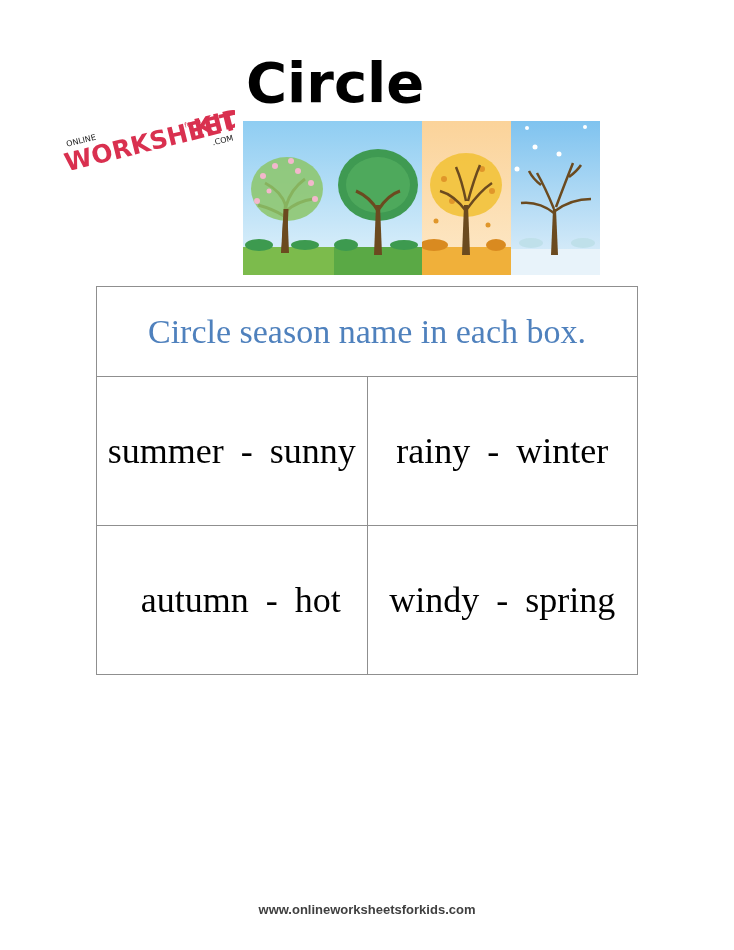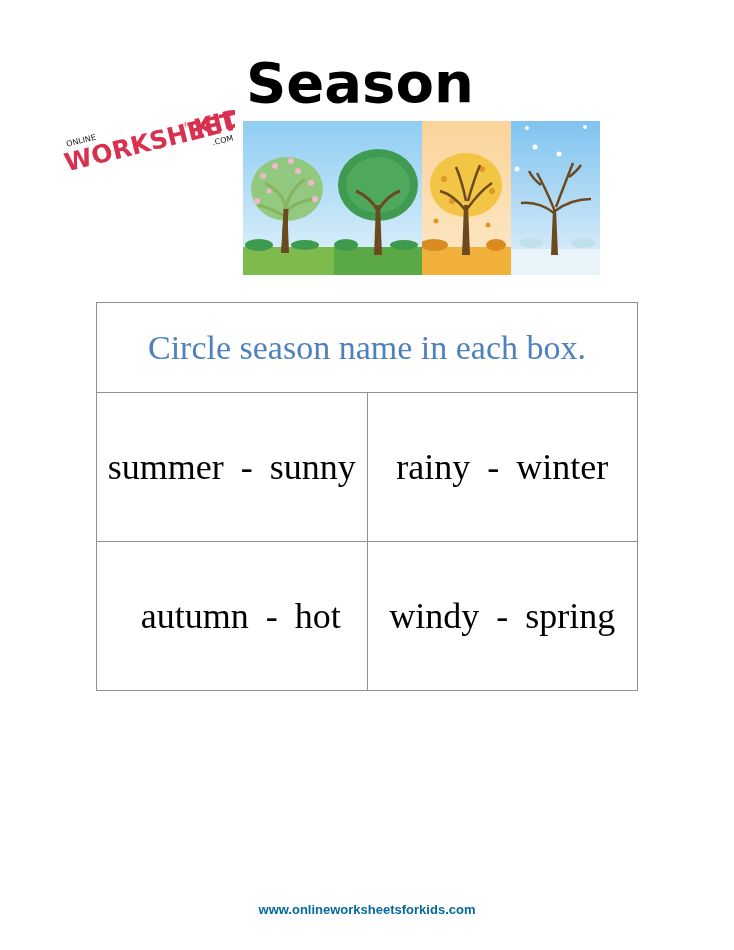--- a/index.html
+++ b/index.html
@@ -1,42 +1,42 @@
 <!DOCTYPE html>
 <html><head>
 <meta charset="utf-8">
 <style>
   html, body { margin:0; padding:0; background:#ffffff; }
   body { width:734px; height:950px; position:relative; overflow:hidden; font-family:"Liberation Serif", serif; }
   .logo { position:absolute; left:50px; top:70px; width:185px; height:100px; }
   .title { position:absolute; left:246px; top:48px; font-family:"DejaVu Sans", sans-serif; font-weight:bold; font-size:56px; letter-spacing:0px; color:#000; line-height:70px; }
   .seasons { position:absolute; left:243px; top:121px; width:357px; height:154px; display:flex; }
   .panel { position:relative; height:100%; overflow:hidden; }
-  .ws-table { position:absolute; left:96px; top:302px; width:542px; border-collapse:collapse; }
+  .ws-table { position:absolute; left:96px; top:286px; width:542px; border-collapse:collapse; }
   .ws-table td { border:1px solid #8f8f8f; text-align:center; padding:0; }
   .head-cell { height:89px; color:#4f81bd; font-size:34px; }
   .cell { height:148px; width:50%; color:#000; font-size:36px; word-spacing:8px; }
-  .footer { position:absolute; left:0; width:734px; top:902px; text-align:center; font-family:"Liberation Sans", sans-serif; font-weight:bold; font-size:13px; color:#0369a1; }
+  .footer { position:absolute; left:0; width:734px; top:902px; text-align:center; font-family:"Liberation Sans", sans-serif; font-weight:bold; font-size:13px; color:#404040; }
 </style>
 </head>
 <body>
 
 <div class="logo">
   <svg width="185" height="100" viewBox="0 0 185 100">
     <g transform="rotate(-14 92 55)">
       <text x="14" y="58" font-family="DejaVu Sans, sans-serif" font-size="8" fill="#222">ONLINE</text>
       <text x="8" y="82" font-family="DejaVu Sans, sans-serif" font-weight="bold" font-size="25" fill="#d9304f">WORKSHEETS</text>
       <text x="133" y="68" font-family="DejaVu Sans, sans-serif" font-size="7" fill="#d9304f">for</text>
       <text x="142" y="80" font-family="DejaVu Sans, sans-serif" font-weight="bold" font-size="25" fill="#d9304f">KIDS</text>
       <text x="156" y="92" font-family="DejaVu Sans, sans-serif" font-size="8" fill="#222">.COM</text>
     </g>
   </svg>
 </div>
 
-<div class="title">Season</div>
+<div class="title">Circle</div>
 
 <div class="seasons">
   <div class="panel" style="width:91px;">
     <svg width="91" height="154" viewBox="0 0 91 154">
       <defs>
           <linearGradient id="sk1" x1="0" y1="0" x2="0" y2="1">
             <stop offset="0" stop-color="#8fcdf2"></stop>
             <stop offset="1" stop-color="#e4f3fb"></stop>
           </linearGradient>
         </defs>

